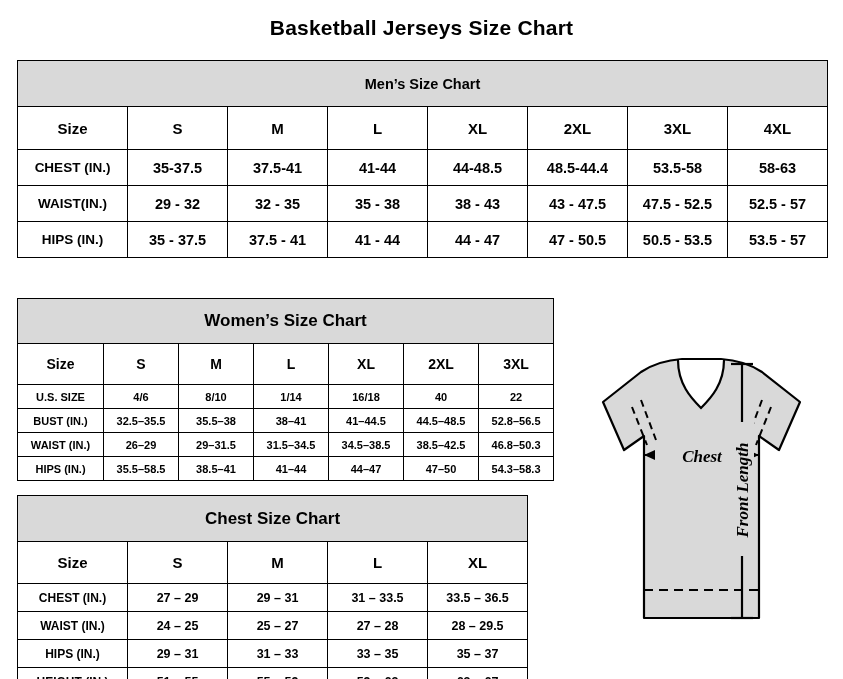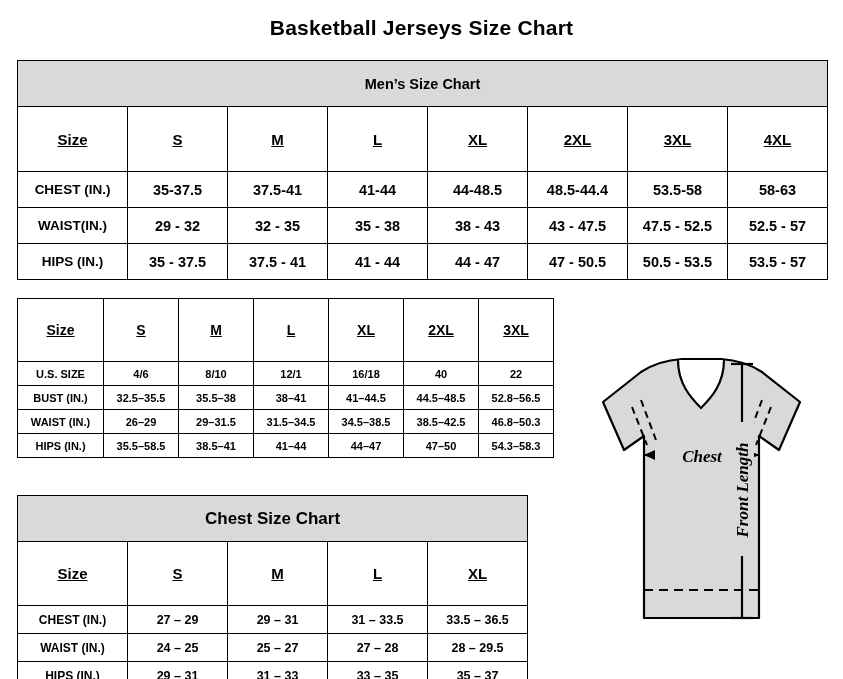--- a/index.html
+++ b/index.html
@@ -36,22 +36,21 @@
   .tbl-caption td {
     background: #d9d9d9;
     font-size: 17px;
     font-weight: bold;
     padding: 8px 4px;
   }
   .hdr td {
     background: #ffffff;
     font-size: 14px;
     font-weight: bold;
-    padding: 18px 0;
-    text-decoration: underline;
+    padding: 7px 0;
   }
 
   
   #mens-wrap {
     position: absolute;
     left: 17px;
     top: 60px;
     width: 810px;
   }
   #mens-table { width: 810px; }
@@ -189,34 +188,37 @@
     <colgroup>
       <col style="width:86px">
       <col style="width:75px">
       <col style="width:75px">
       <col style="width:75px">
       <col style="width:75px">
       <col style="width:75px">
       <col style="width:75px">
     </colgroup>
     <tbody>
+      <tr class="tbl-caption">
+        <td colspan="7">Women’s Size Chart</td>
+      </tr>
       <tr class="hdr">
         <td>Size</td>
         <td>S</td>
         <td>M</td>
         <td>L</td>
         <td>XL</td>
         <td>2XL</td>
         <td>3XL</td>
       </tr>
       <tr>
         <td class="rowlabel">U.S. SIZE</td>
         <td>4/6</td>
         <td>8/10</td>
-        <td>12/1</td>
+        <td>1/14</td>
         <td>16/18</td>
         <td>40</td>
         <td>22</td>
       </tr>
       <tr>
         <td class="rowlabel">BUST  (IN.)</td>
         <td>32.5–35.5</td>
         <td>35.5–38</td>
         <td>38–41</td>
         <td>41–44.5</td>

